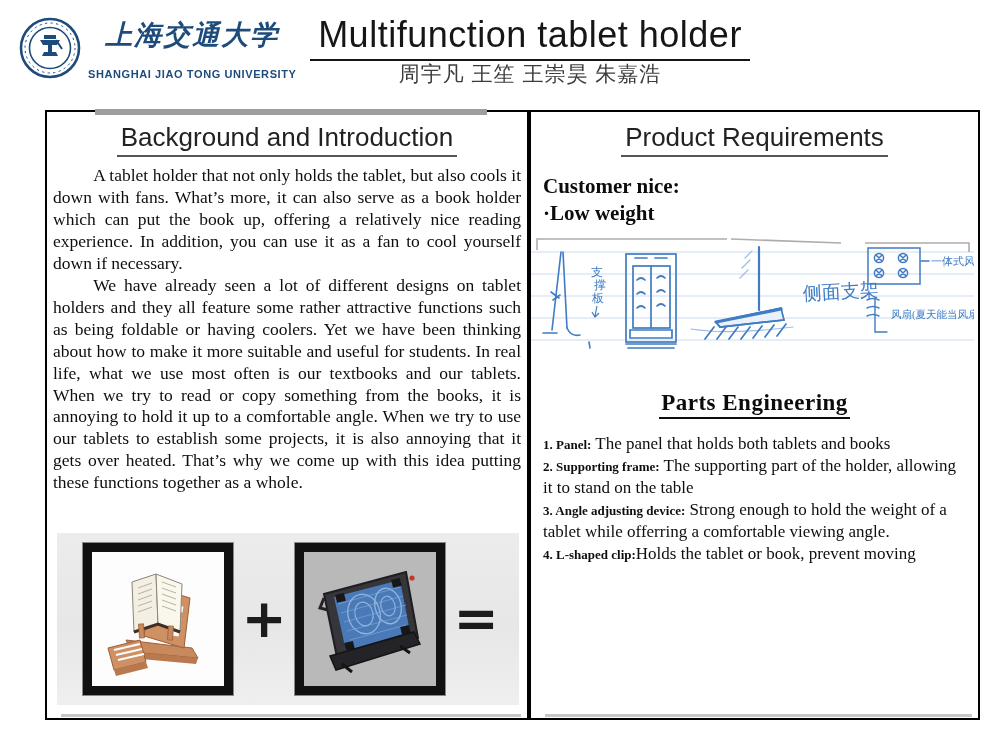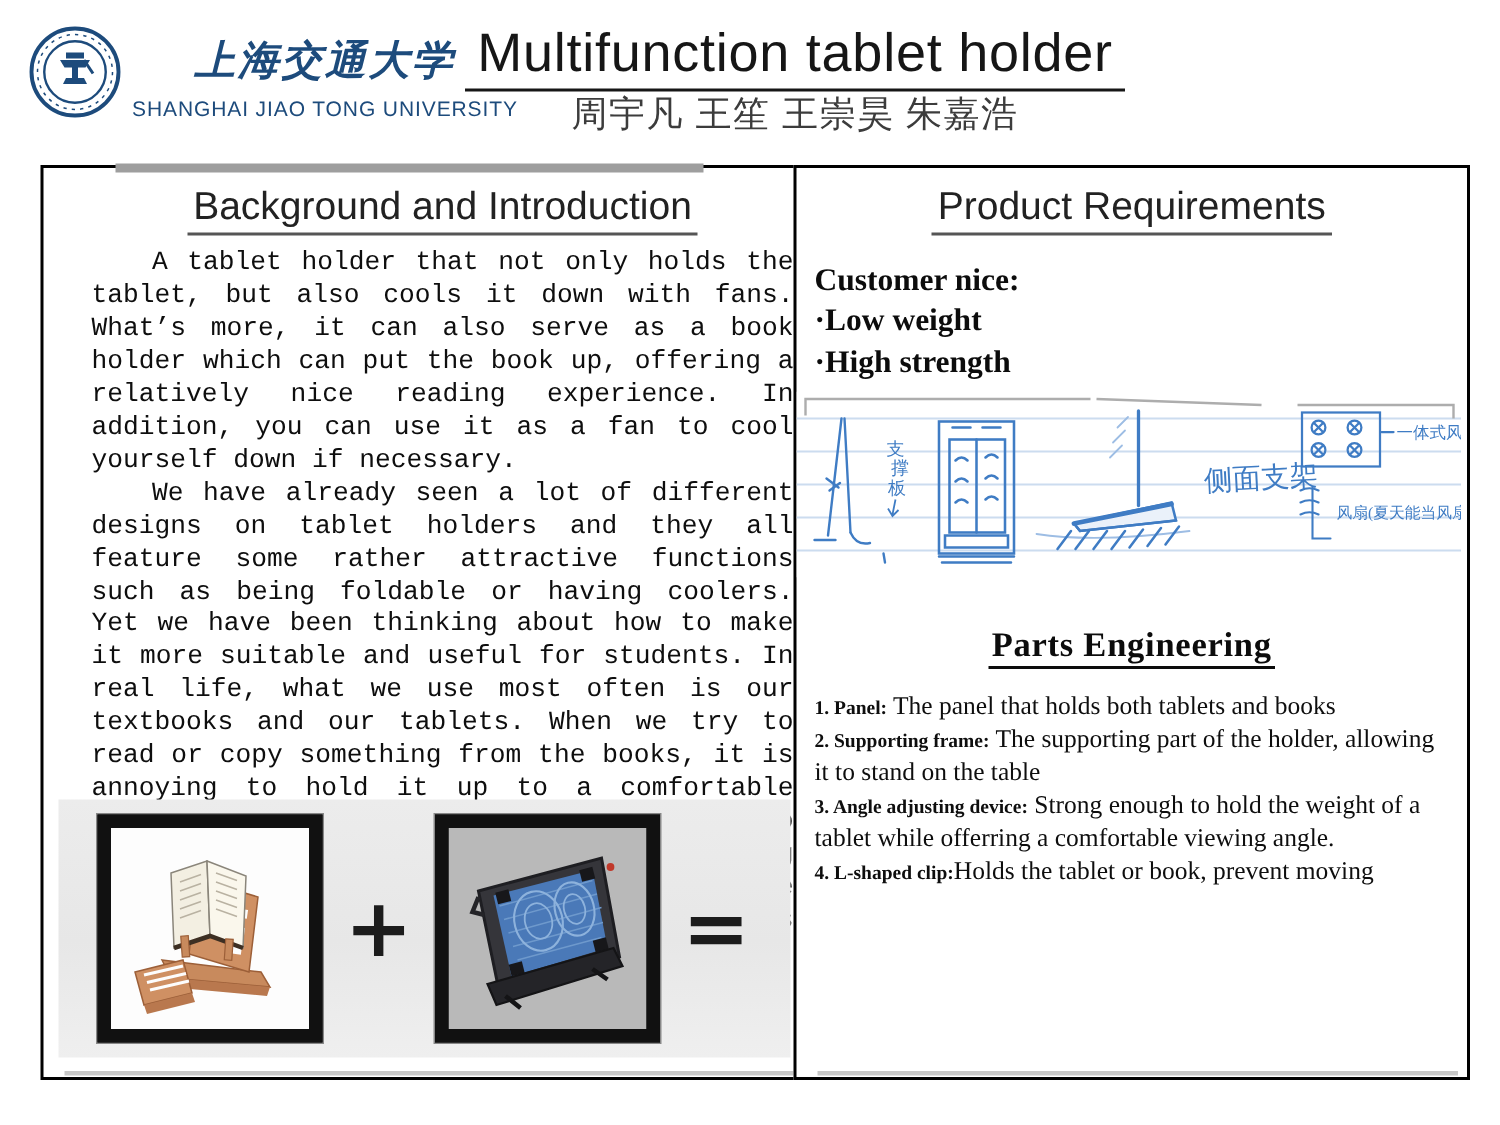--- a/index.html
+++ b/index.html
@@ -6,37 +6,37 @@
   body{
     width:1000px;height:750px;position:relative;background:#ffffff;
     font-family:"Liberation Sans",sans-serif;overflow:hidden;
   }
   
   .logo{position:absolute;left:18px;top:8px;width:250px;height:72px;display:flex;align-items:flex-end;}
   .logo-seal{width:64px;height:64px;flex:0 0 auto;}
   .logo-textcol{margin-left:6px;display:flex;flex-direction:column;align-items:center;}
   .logo-cn{font-family:"DejaVu Serif","Liberation Serif",serif;font-style:italic;font-weight:bold;
     font-size:27px;color:#1d4b7c;letter-spacing:2px;white-space:nowrap;line-height:1.1;}
-  .logo-en{font-size:14px;font-weight:normal;color:#1d4b7c;letter-spacing:0.6px;white-space:nowrap;margin-top:8px;}
+  .logo-en{font-size:11px;font-weight:bold;color:#1d4b7c;letter-spacing:0.6px;white-space:nowrap;margin-top:18px;}
   .title-wrap{position:absolute;left:260px;top:14px;width:540px;text-align:center;}
   .title{display:inline-block;font-size:36px;color:#161616;letter-spacing:0.5px;
     border-bottom:2px solid #161616;padding:0 8px 3px 8px;}
   .authors{position:absolute;left:260px;top:60px;width:540px;text-align:center;
-    font-size:24px;color:#3c3c3c;letter-spacing:1px;}
+    font-size:21px;color:#3c3c3c;letter-spacing:1px;}
   
   .panel{position:absolute;top:110px;background:#fff;border:2px solid #000;}
-  .panel-left{left:27px;width:480px;height:606px;padding-left:26px;}
+  .panel-left{left:45px;width:480px;height:606px;}
   .panel-right{left:529px;width:447px;height:606px;}
   .panel-heading{margin-top:10px;text-align:center;}
   .panel-heading span{display:inline-block;font-size:26px;color:#222;
     border-bottom:2px solid #555;padding:0 4px 2px 4px;}
   .top-gray-bar{position:absolute;left:48px;top:-3px;width:392px;height:6px;background:#9e9e9e;}
   .bottom-shadow{position:absolute;left:14px;right:6px;bottom:1px;height:3px;background:#c7c7c7;}
   
-  .intro{margin:8px 6px 0 6px;font-family:Liberation Mono, monospace;font-size:17.5px;
+  .intro{margin:8px 6px 0 6px;font-family:Liberation Serif, serif;font-size:17.5px;
     line-height:1.255;color:#0e0e0e;text-align:justify;}
   .intro p{margin:0;text-indent:2.3em;}
   
   .figure-strip{position:absolute;left:10px;right:8px;bottom:13px;height:172px;
     background:linear-gradient(180deg,#ececec 0%,#e7e7e7 55%,#efefef 100%);
     display:flex;align-items:center;padding:0 12px 0 26px;box-sizing:border-box;}
   .photo-frame{width:150px;height:152px;background:#111;padding:0;box-sizing:border-box;
     border:9px solid #111;flex:0 0 auto;box-shadow:0 0 0 1px #888;}
   .photo-frame svg{display:block;width:132px;height:134px;}
   .op-sign{flex:1 1 auto;text-align:center;font-family:"DejaVu Sans",sans-serif;
@@ -152,21 +152,20 @@
 </div>
 
 <div class="panel panel-right">
   <div class="panel-heading">
     <span>Product Requirements</span>
   </div>
 
   <div class="needs">
     <div>Customer nice:</div>
     <div>·Low weight</div>
-    <div>·High strength</div>
   </div>
 
   <svg class="sketch" viewBox="0 0 443 124">
     <rect x="0" y="0" width="443" height="124" fill="#ffffff"></rect>
 
     <g stroke="#ccdcef" stroke-width="1.2">
       <line x1="0" y1="18" x2="443" y2="18"></line>
       <line x1="0" y1="40" x2="443" y2="40"></line>
       <line x1="0" y1="62" x2="443" y2="62"></line>
       <line x1="0" y1="84" x2="443" y2="84"></line>

